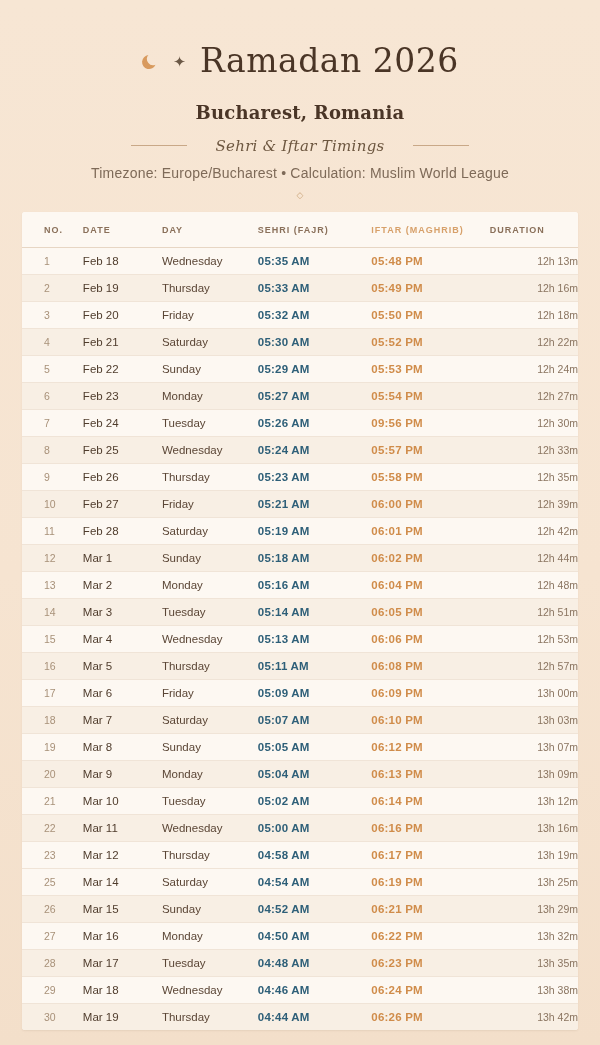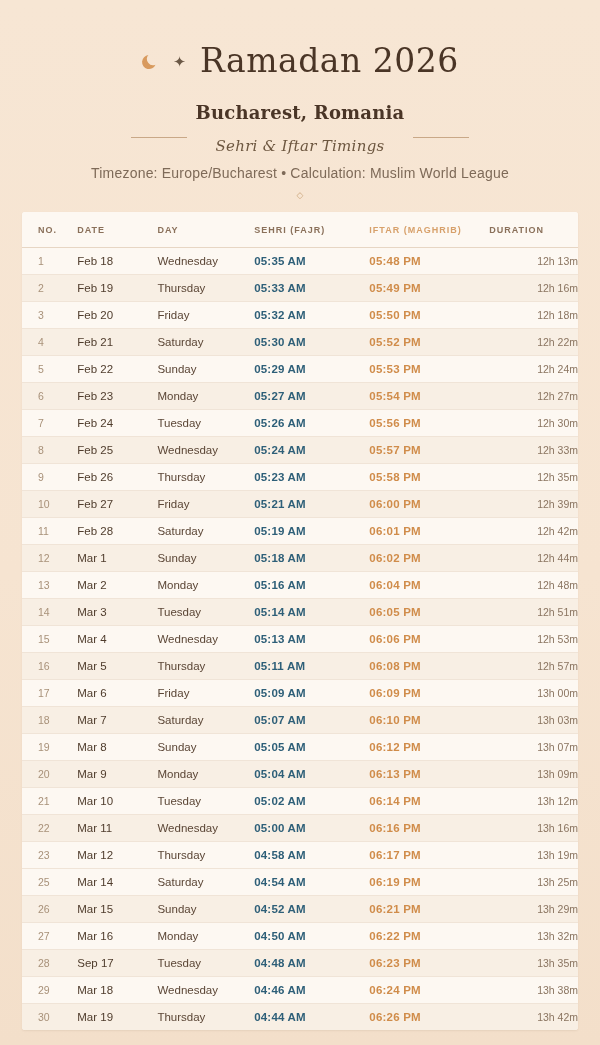--- a/index.html
+++ b/index.html
@@ -59,20 +59,21 @@
   .subtitle {
     font-family: "DejaVu Serif", serif;
     font-size: 18px;
     font-weight: bold;
     color: #4a3526;
     margin-top: 1px;
     letter-spacing: 0.2px;
   }
   .rule-row {
     display: flex;
+    align-items: center;
     justify-content: center;
     gap: 28px;
     margin-top: 14px;
   }
   .rule-line {
     width: 56px;
     height: 1px;
     background: #c9a887;
   }
   .section-label {
@@ -111,21 +112,21 @@
     font-size: 9px;
     letter-spacing: 1px;
     font-weight: bold;
     text-transform: uppercase;
     color: #8a705a;
     text-align: left;
     padding: 13px 0 12px 0;
     background: #fdf8f2;
     border-bottom: 1px solid #e7d6c4;
   }
-  th.c-no, td.c-no { width: 40px; padding-left: 16px; }
+  th.c-no, td.c-no { width: 40px; padding-left: 22px; }
   th.c-date, td.c-date { width: 82px; }
   th.c-day, td.c-day { width: 98px; }
   th.c-sehri, td.c-sehri { width: 118px; }
   th.c-iftar, td.c-iftar { width: 122px; }
   th.c-dur, td.c-dur { width: 90px; }
   th.c-iftar { color: #d7a06a; }
   tbody td {
     padding: 7px 0;
     border-bottom: 1px solid #f0e4d7;
     color: #5b4636;
@@ -226,21 +227,21 @@
             <td class="c-day">Monday</td>
             <td class="c-sehri">05:27 AM</td>
             <td class="c-iftar">05:54 PM</td>
             <td class="c-dur">12h 27m</td>
           </tr>
           <tr>
             <td class="c-no">7</td>
             <td class="c-date">Feb 24</td>
             <td class="c-day">Tuesday</td>
             <td class="c-sehri">05:26 AM</td>
-            <td class="c-iftar">05:56 PM</td>
+            <td class="c-iftar">09:56 PM</td>
             <td class="c-dur">12h 30m</td>
           </tr>
           <tr class="alt">
             <td class="c-no">8</td>
             <td class="c-date">Feb 25</td>
             <td class="c-day">Wednesday</td>
             <td class="c-sehri">05:24 AM</td>
             <td class="c-iftar">05:57 PM</td>
             <td class="c-dur">12h 33m</td>
           </tr>
@@ -383,21 +384,21 @@
           <tr>
             <td class="c-no">27</td>
             <td class="c-date">Mar 16</td>
             <td class="c-day">Monday</td>
             <td class="c-sehri">04:50 AM</td>
             <td class="c-iftar">06:22 PM</td>
             <td class="c-dur">13h 32m</td>
           </tr>
           <tr class="alt">
             <td class="c-no">28</td>
-            <td class="c-date">Sep 17</td>
+            <td class="c-date">Mar 17</td>
             <td class="c-day">Tuesday</td>
             <td class="c-sehri">04:48 AM</td>
             <td class="c-iftar">06:23 PM</td>
             <td class="c-dur">13h 35m</td>
           </tr>
           <tr>
             <td class="c-no">29</td>
             <td class="c-date">Mar 18</td>
             <td class="c-day">Wednesday</td>
             <td class="c-sehri">04:46 AM</td>

